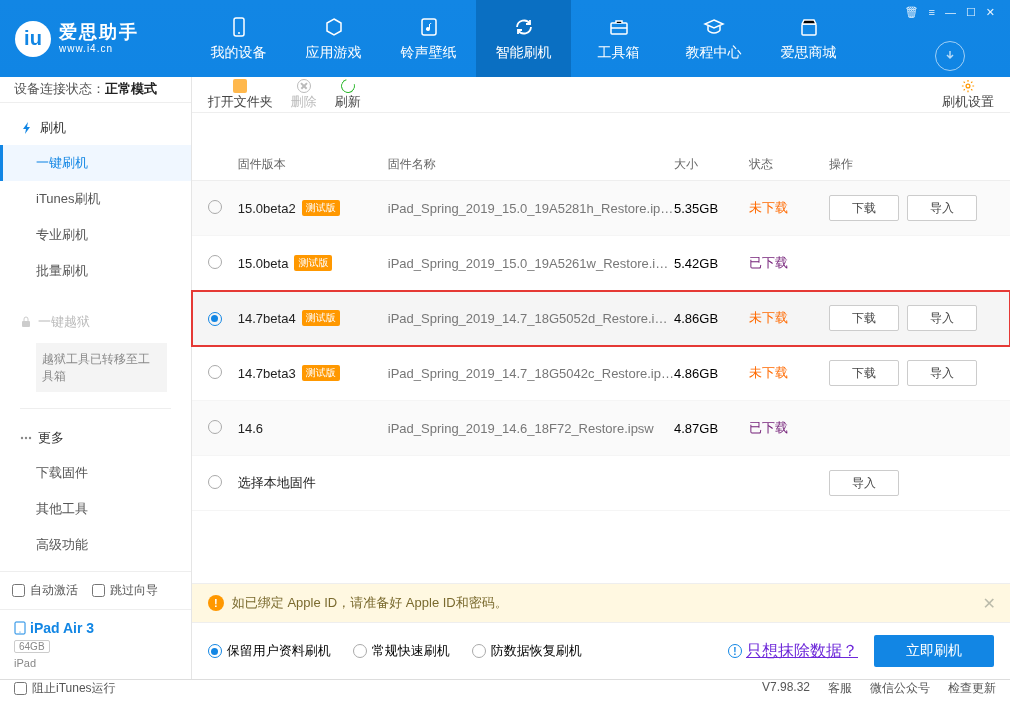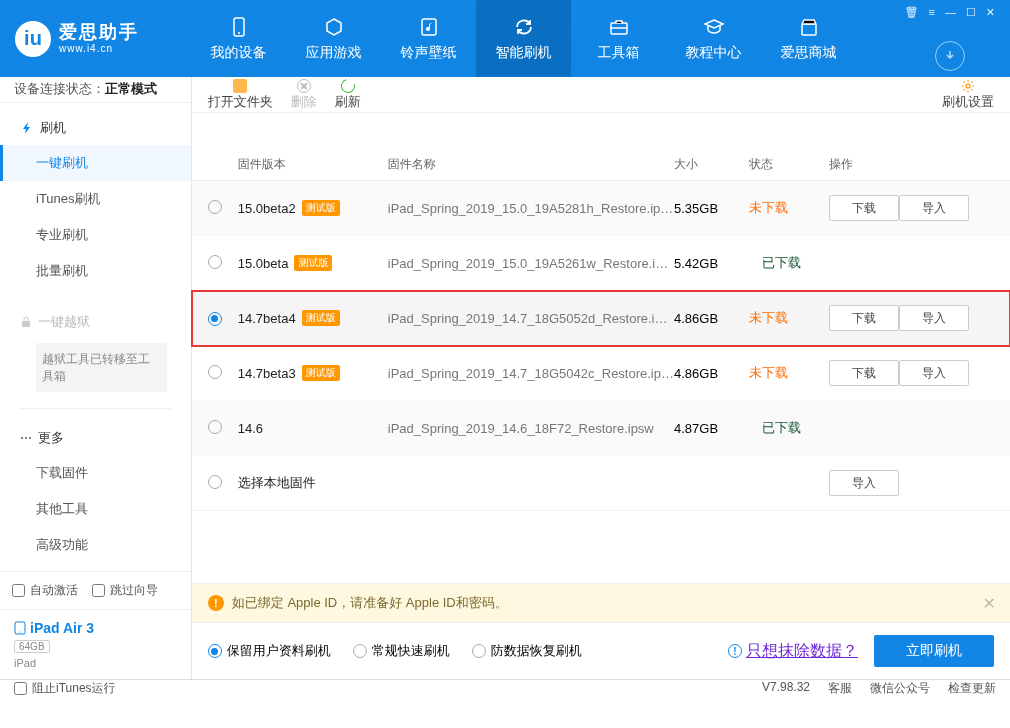--- a/index.html
+++ b/index.html
@@ -58,22 +58,22 @@
 .row { height: 55px; display: flex; align-items: center; padding: 0 16px; font-size: 13px; border-bottom: 1px solid #f5f5f5; position: relative; }
 .row.highlight { background: #f5f5f5; outline: 2px solid #e53935; outline-offset: -1px; z-index: 1; }
 .row.alt { background: #fafafa; }
 .radio { width: 14px; height: 14px; border: 1.5px solid #aaa; border-radius: 50%; display: inline-flex; align-items: center; justify-content: center; }
 .radio.on { border-color: #1286e4; }
 .radio.on::after { content: ""; width: 7px; height: 7px; border-radius: 50%; background: #1286e4; }
 .version-cell { display: flex; align-items: center; gap: 6px; color: #222; }
 .beta-tag { background: #ff9800; color: #fff; font-size: 10px; padding: 1px 4px; border-radius: 2px; }
 .fname { color: #777; }
 .status-not { color: #ff6a00; }
-.status-done { color: #14532d; margin-left: 13px; }
-.op-btn { width: 70px; height: 26px; border: 1px solid #ccc; background: #fff; font-size: 12px; border-radius: 2px; cursor: pointer; color: #444; }
+.status-done { color: #701a75; }
+.op-btn { width: 70px; height: 26px; border: 1px solid #ccc; background: #fff; font-size: 12px; border-radius: 2px; cursor: pointer; margin-right: 8px; color: #444; }
 .notice-bar { background: #fff8e1; padding: 10px 16px; font-size: 13px; color: #7a6a2e; display: flex; align-items: center; gap: 8px; border-top: 1px solid #eee; position: relative; }
 .notice-close { position: absolute; right: 14px; color: #bba; cursor: pointer; font-size: 16px; }
 .warn-icon { width: 16px; height: 16px; border-radius: 50%; background: #ff9800; color: #fff; display: flex; align-items: center; justify-content: center; font-size: 11px; font-weight: bold; }
 .action-bar { padding: 12px 16px; display: flex; align-items: center; gap: 22px; font-size: 13px; border-top: 1px solid #eee; }
 .radio-opt { display: flex; align-items: center; gap: 5px; cursor: pointer; }
 .action-right { margin-left: auto; display: flex; align-items: center; gap: 16px; }
 .erase-link { color: #6d28d9; text-decoration: underline; cursor: pointer; font-size: 16px; }
 .info-icon { width: 14px; height: 14px; border: 1.5px solid #1286e4; border-radius: 50%; display: inline-flex; align-items: center; justify-content: center; color: #1286e4; font-size: 10px; font-weight: bold; }
 .flash-btn { background: #1286e4; color: #fff; border: none; width: 120px; height: 32px; border-radius: 2px; font-size: 14px; cursor: pointer; }
 .footer { height: 30px; border-top: 1px solid #ddd; display: flex; align-items: flex-start; padding: 0 14px; font-size: 12px; color: #555; gap: 16px; }

